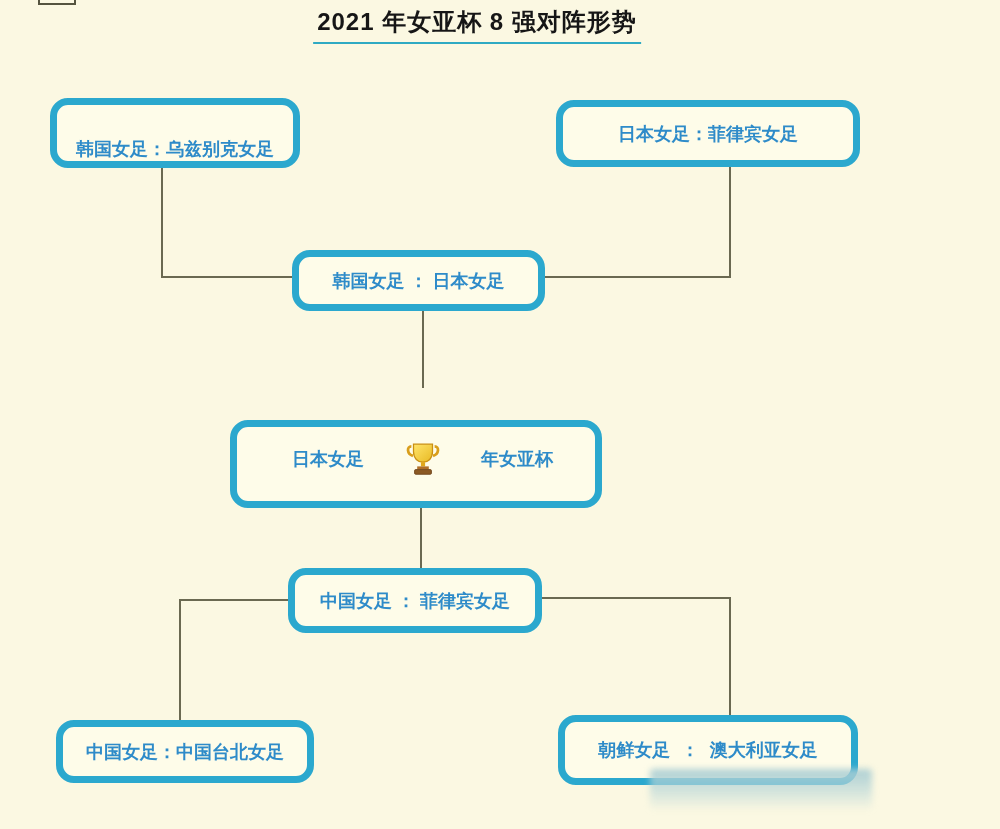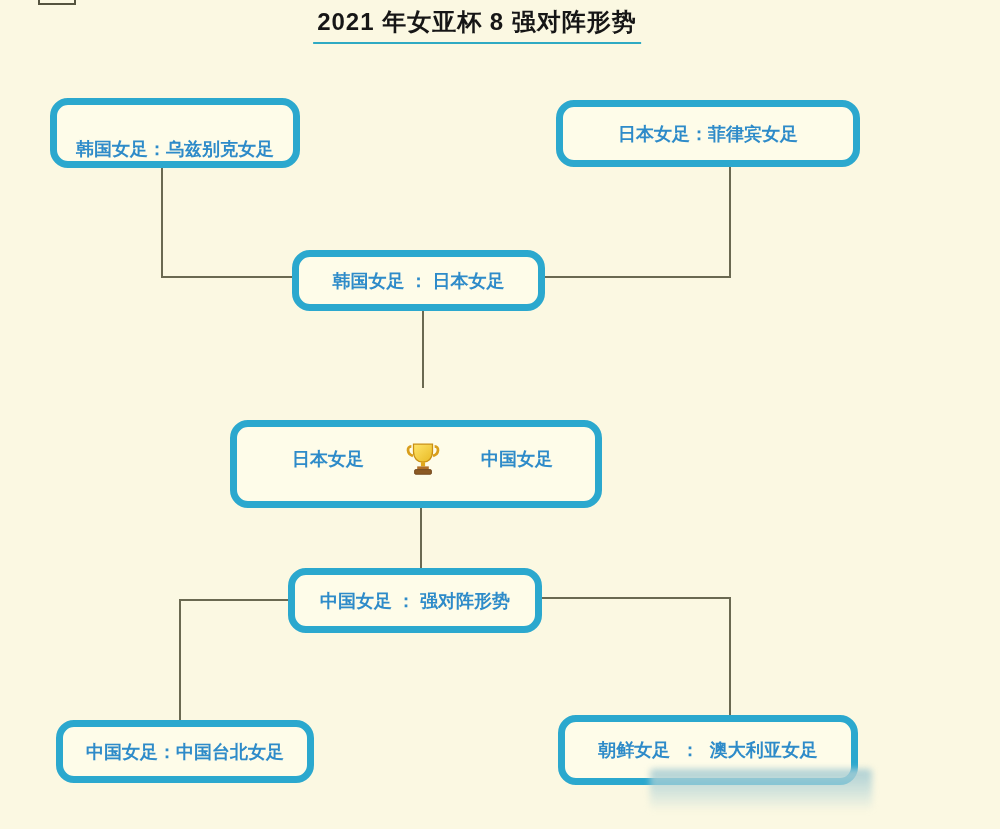--- a/index.html
+++ b/index.html
@@ -118,25 +118,25 @@
           </linearGradient>
         </defs>
         <path d="M7 6 C2.5 6 2.5 13 8.5 15" stroke="#D99E1B" stroke-width="2.6" fill="none"></path>
         <path d="M29 6 C33.5 6 33.5 13 27.5 15" stroke="#D99E1B" stroke-width="2.6" fill="none"></path>
         <path d="M9 4 h18 v7 c0 6.5 -4 10 -9 10 s-9 -3.5 -9 -10 z" fill="url(#cupg)" stroke="#C98F12" stroke-width="1.2"></path>
         <rect x="16" y="21" width="4" height="4" fill="#E0A81C"></rect>
         <rect x="12.5" y="25" width="11" height="3" fill="#B06F28"></rect>
         <rect x="10" y="28" width="16" height="4.5" rx="1.2" fill="#8C5A24" stroke="#6E441B" stroke-width="0.8"></rect>
       </svg>
     </span>
-    <span>中国女足</span>
+    <span>年女亚杯</span>
   </div>
 
   <div class="box b-sf-bottom">
-    <span>中国女足 ： 强对阵形势</span>
+    <span>中国女足 ： 菲律宾女足</span>
   </div>
 
   <div class="box b-qf-bl">
     <span>中国女足：中国台北女足</span>
   </div>
   <div class="box b-qf-br">
     <span>朝鲜女足 ： 澳大利亚女足</span>
   </div>
 
   <div class="smudge"></div>

